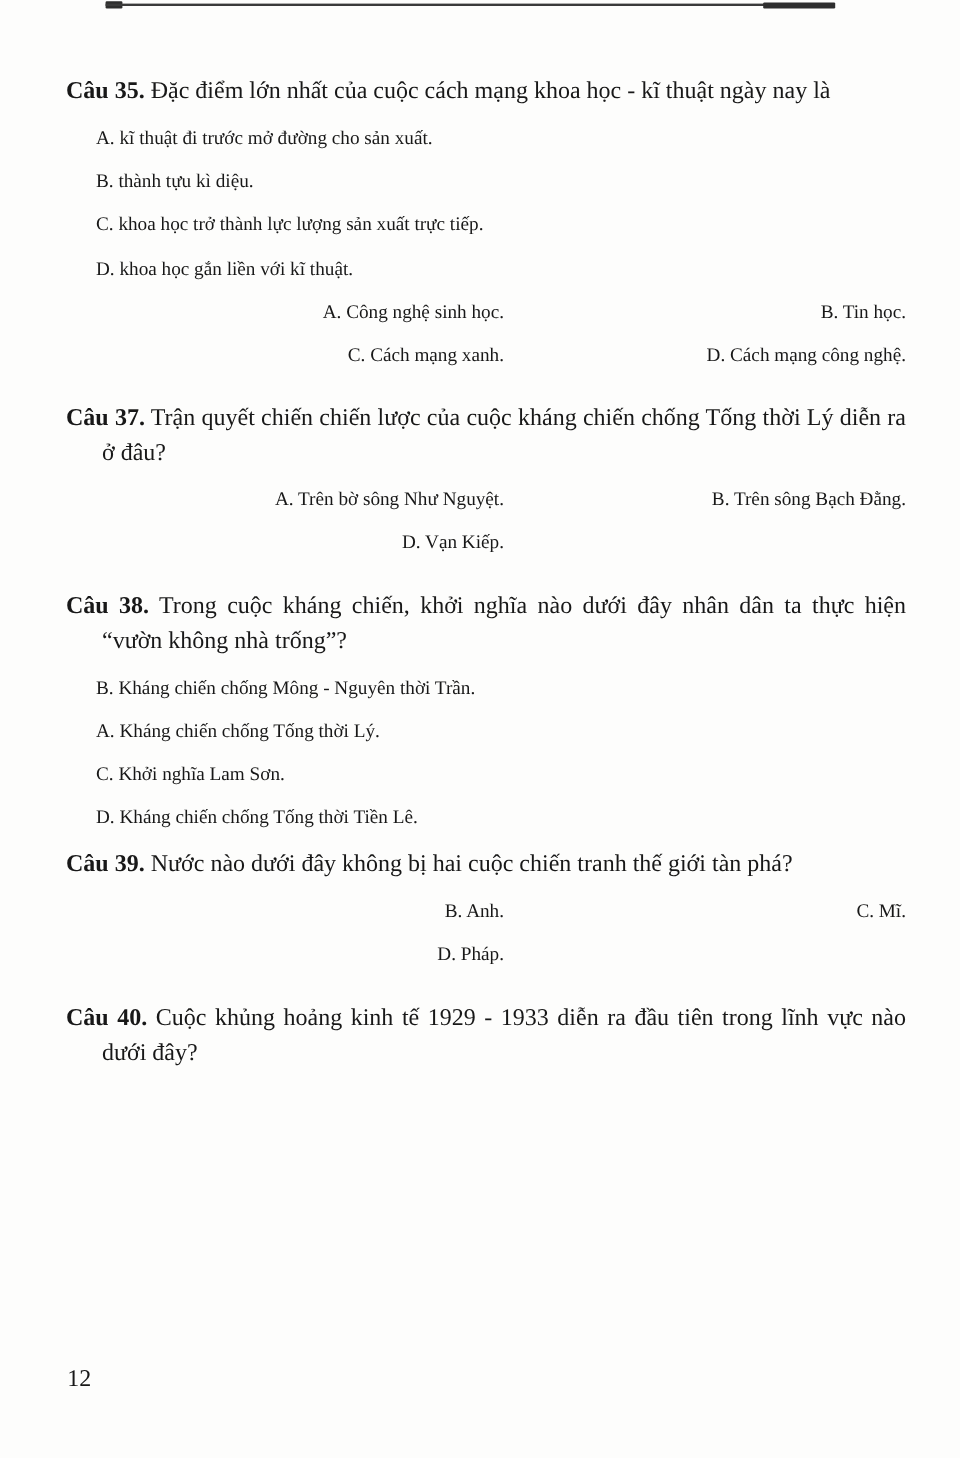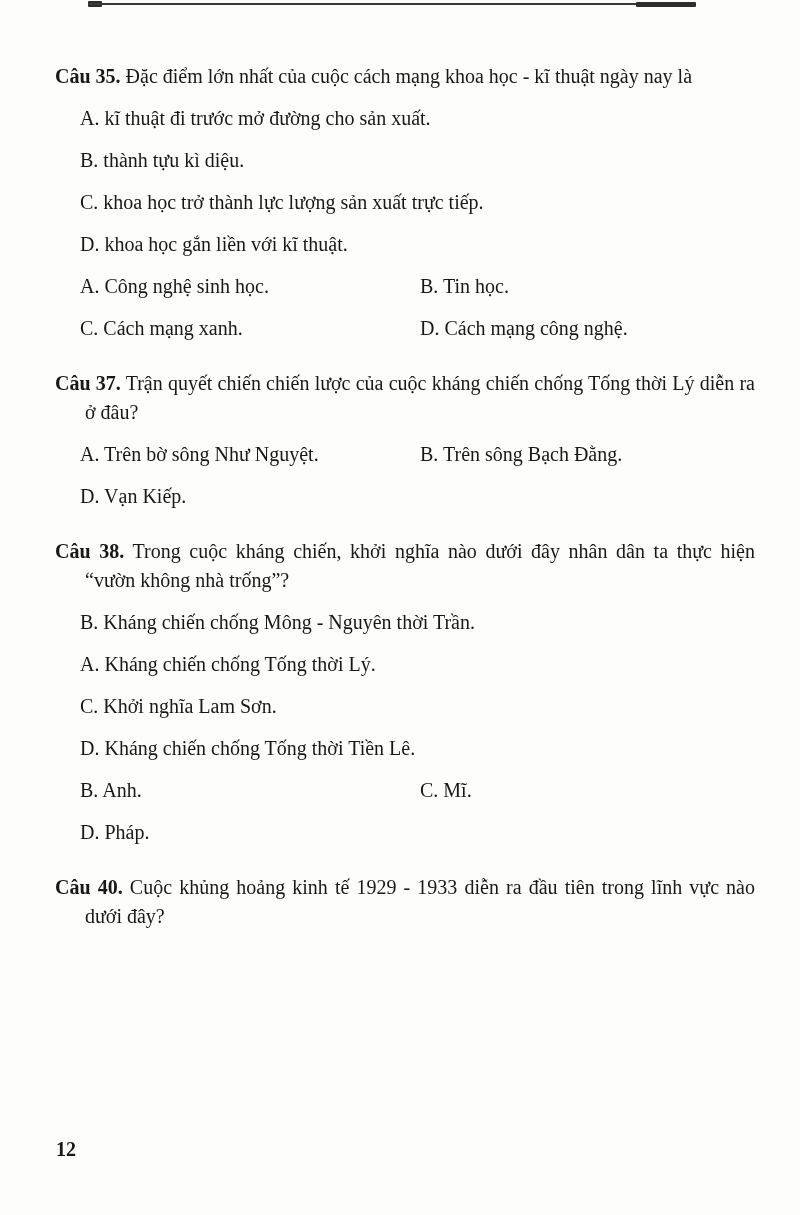--- a/index.html
+++ b/index.html
@@ -58,32 +58,33 @@
   }
   .qlabel {
     font-weight: bold;
   }
   .options {
     margin-left: 25px;
   }
   .options.cols-2 {
     display: grid;
     grid-template-columns: 340px 1fr;
+    text-align: right;
   }
   .option {
-    font-size: 20px;
+    font-size: 16px;
     line-height: 1.45;
     margin-bottom: 13px;
   }
   .page-number {
     position: absolute;
     left: 56px;
     top: 1138px;
     font-size: 20px;
-    font-weight: bold;
+    font-weight: normal;
   }
 </style>
 </head>
 <body>
 
 <div class="scan-blob-left"></div>
 <div class="scan-line"></div>
 <div class="scan-blob-right"></div>
 
 <div class="content">
@@ -120,20 +121,21 @@
     <p class="stem"><span class="qlabel">Câu 38.</span> <span class="qtext">Trong cuộc kháng chiến, khởi nghĩa nào dưới đây nhân dân ta thực hiện “vườn không nhà trống”?</span></p>
     <div class="options cols-1">
           <div class="option">B. Kháng chiến chống Mông - Nguyên thời Trần.</div>
           <div class="option">A. Kháng chiến chống Tống thời Lý.</div>
           <div class="option">C. Khởi nghĩa Lam Sơn.</div>
           <div class="option">D. Kháng chiến chống Tống thời Tiền Lê.</div>
         </div>
   </div>
 
   <div class="question">
+    <p class="stem"><span class="qlabel">Câu 39.</span> <span class="qtext">Nước nào dưới đây không bị hai cuộc chiến tranh thế giới tàn phá?</span></p>
     <div class="options cols-2">
           <div class="option">B. Anh.</div>
           <div class="option">C. Mĩ.</div>
           <div class="option">D. Pháp.</div>
         </div>
   </div>
 
   <div class="question">
     <p class="stem"><span class="qlabel">Câu 40.</span> <span class="qtext">Cuộc khủng hoảng kinh tế 1929 - 1933 diễn ra đầu tiên trong lĩnh vực nào dưới đây?</span></p>
   </div>

